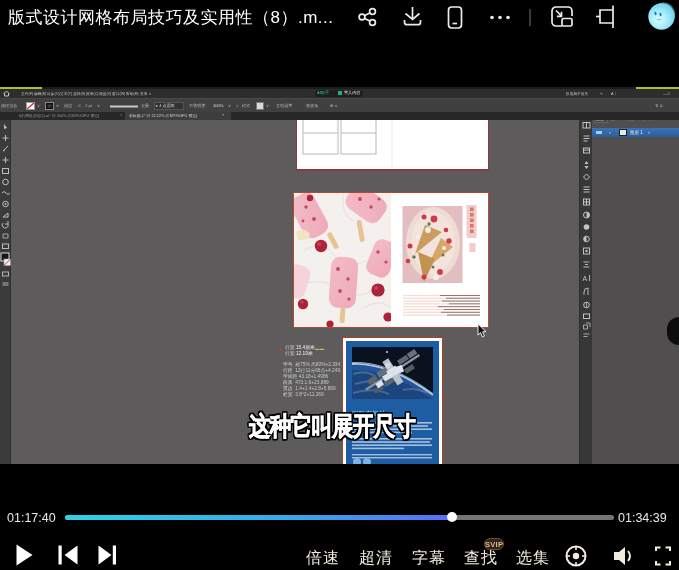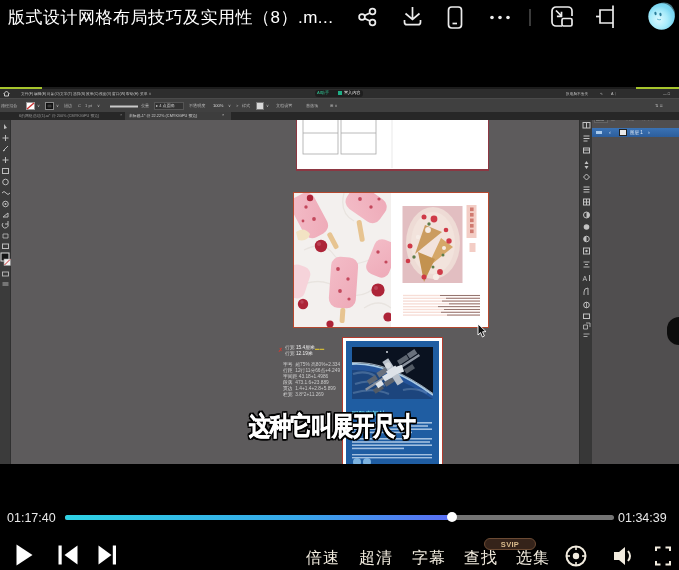--- a/index.html
+++ b/index.html
@@ -34,21 +34,21 @@
          -webkit-text-stroke:0.7px #fff;
          text-shadow:-2.2px 0 #000, 2.2px 0 #000, 0 -2.2px #000, 0 2.2px #000,
                      -1.7px -1.7px #000, 1.7px -1.7px #000, -1.7px 1.7px #000, 1.7px 1.7px #000,
                      -2.2px -1px #000, 2.2px 1px #000, -1px 2.2px #000, 1px -2.2px #000; }
   
   .time { color:#e8e8e8; font-size:12.5px; top:510.5px; }
   #pbar  { left:65px; top:514.5px; width:549px; height:5px; background:#747474; border-radius:2.5px;}
   #pfill { left:65px; top:514.5px; width:388px; height:5px; background:linear-gradient(90deg,#2ed2e4,#37a7e9 60%,#5a6df3); border-radius:2.5px;}
   #pknob { left:447px; top:512px; width:10px; height:10px; background:#fff; border-radius:50%;}
   .btn { color:#f2ecdf; font-size:16px; top:548px; letter-spacing:1px;}
-  #svip { left:484px; top:538px; width:52px; height:12px; background:#35231a; border:1px solid #6b4a33; border-radius:6px;
+  #svip { left:484px; top:538px; width:20px; height:12px; background:#35231a; border:1px solid #6b4a33; border-radius:6px;
           color:#d9bb8d; font-size:7.5px; font-weight:bold; text-align:center; line-height:11px; letter-spacing:0.3px;}
 </style>
 </head>
 <body>
   <div class="abs" id="title">版式设计网格布局技巧及实用性（8）.m...</div>
 
   <svg class="abs" style="left:340px;top:0" width="339" height="36" viewBox="0 0 339 36">
     <g stroke="#ececec" stroke-width="1.7" fill="none">
 
       <circle cx="22" cy="17" r="2.9"></circle>

